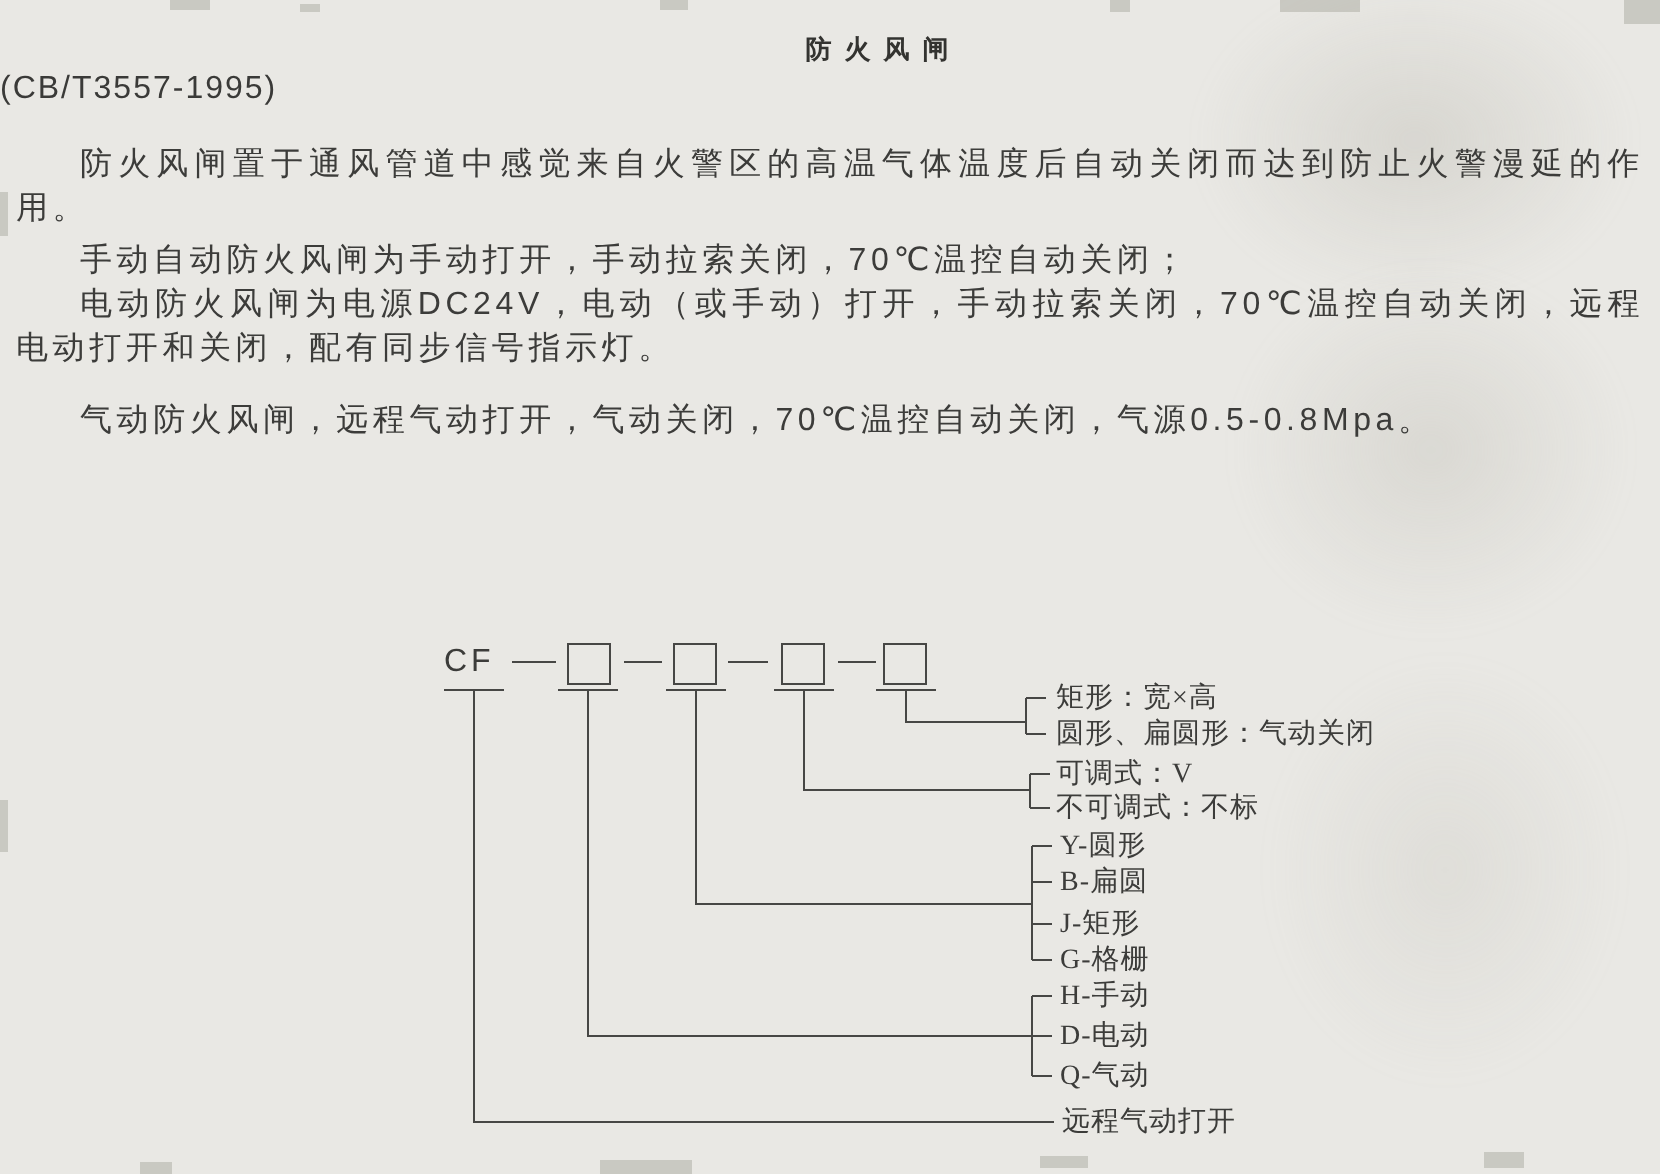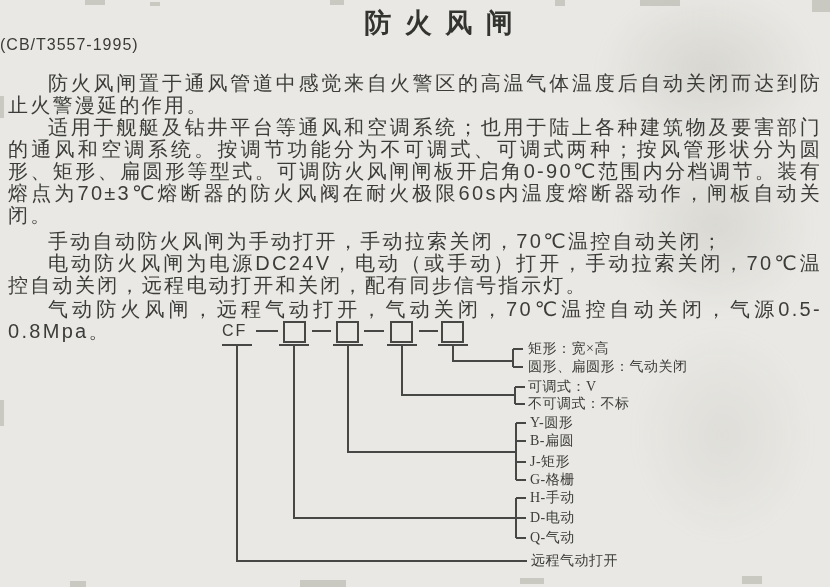--- a/index.html
+++ b/index.html
@@ -16,36 +16,36 @@
   .blob { position: absolute; border-radius: 50%; filter: blur(7px); pointer-events: none; }
   .blob.b1 { left: 600px; top: -10px; width: 215px; height: 160px;
     background: radial-gradient(closest-side, rgba(178,176,166,.32), rgba(178,176,166,0)); }
   .blob.b2 { left: 618px; top: 135px; width: 195px; height: 180px;
     background: radial-gradient(closest-side, rgba(178,176,166,.28), rgba(178,176,166,0)); }
   .blob.b3 { left: 635px; top: 330px; width: 175px; height: 210px;
     background: radial-gradient(closest-side, rgba(183,181,172,.20), rgba(183,181,172,0)); }
   .mark { position: absolute; background: #aeaea6; opacity: .55; pointer-events: none; }
 
   .title {
-    position: absolute; top: 5px; left: 0; right: 0;
-    text-align: center; font-size: 27px; font-weight: bold;
+    position: absolute; top: 16px; left: 0; right: 0;
+    text-align: center; font-size: 13px; font-weight: bold;
     letter-spacing: .5em; text-indent: .5em; color: #333330; padding-left: 47px;
   }
   .subtitle {
     position: absolute; top: 36px; left: 0; right: 0;
     text-align: left; font-size: 16px; letter-spacing: 1px; color: #3a3a38;
   }
   .body-text {
     position: absolute; left: 8px; right: 8px; top: 72px;
-    font-size: 20px; line-height: 22px; letter-spacing: 2.3px;
+    font-size: 16px; line-height: 22px; letter-spacing: 2.3px;
     text-align: justify; color: #3c3c3a;
   }
   .body-text p { margin: 0; text-indent: 2em; }
   .body-text p.gap { margin-top: 4px; }
-  .body-text p.gap-sm { margin-top: 2px; }
+  .body-text p.gap-sm { margin-top: 14px; }
 
   .diagram { position: absolute; left: 0; top: 308px; width: 662px; height: 279px; }
   .diagram svg { position: absolute; left: 0; top: 0; }
   .code-prefix {
     position: absolute; left: 222px; top: 24px; transform: translateY(-54%);
     font-size: 16px; letter-spacing: 2px; color: #3c3c3a;
   }
   .lbl {
     position: absolute; transform: translateY(-50%);
     font-size: 14px; letter-spacing: .5px; white-space: nowrap; color: #3c3c3a; font-family: Liberation Serif, serif;
@@ -72,21 +72,20 @@
     <span class="mark" style="left:300px;top:580px;width:46px;height:7px"></span>
     <span class="mark" style="left:520px;top:578px;width:24px;height:6px"></span>
     <span class="mark" style="left:742px;top:576px;width:20px;height:8px"></span>
   </div>
 
   <div class="title">防火风闸</div>
   <div class="subtitle">(CB/T3557-1995)</div>
 
   <div class="body-text">
     <p>防火风闸置于通风管道中感觉来自火警区的高温气体温度后自动关闭而达到防止火警漫延的作用。</p>
-    <p>适用于舰艇及钻井平台等通风和空调系统；也用于陆上各种建筑物及要害部门的通风和空调系统。按调节功能分为不可调式、可调式两种；按风管形状分为圆形、矩形、扁圆形等型式。可调防火风闸闸板开启角0-90℃范围内分档调节。装有熔点为70±3℃熔断器的防火风阀在耐火极限60s内温度熔断器动作，闸板自动关闭。</p>
     <p class="gap">手动自动防火风闸为手动打开，手动拉索关闭，70℃温控自动关闭；</p>
     <p>电动防火风闸为电源DC24V，电动（或手动）打开，手动拉索关闭，70℃温控自动关闭，远程电动打开和关闭，配有同步信号指示灯。</p>
     <p class="gap-sm">气动防火风闸，远程气动打开，气动关闭，70℃温控自动关闭，气源0.5-0.8Mpa。</p>
   </div>
 
   <div class="diagram">
     <svg width="830" height="279" viewBox="0 0 830 279" fill="none" stroke="#474745" stroke-width="1.3" shape-rendering="crispEdges">
 
       <path d="M256,23 H278"></path>
       <path d="M312,23 H331"></path>

